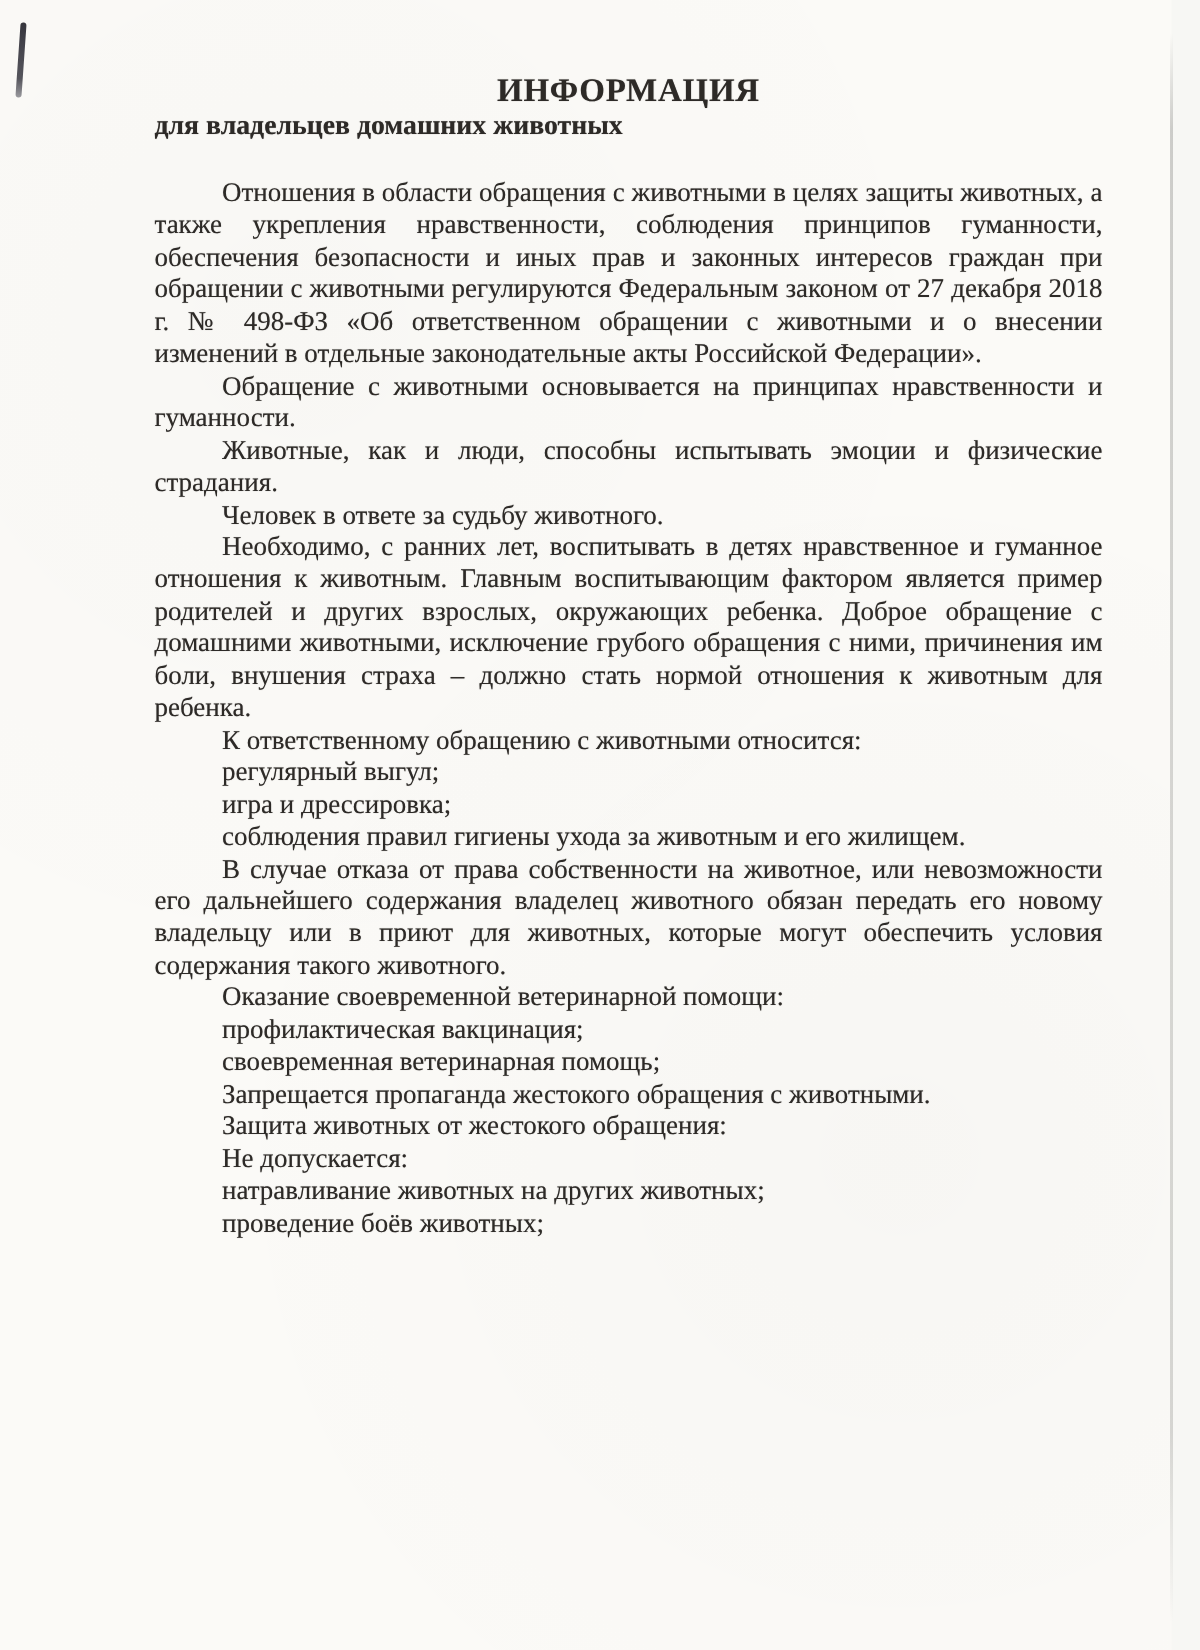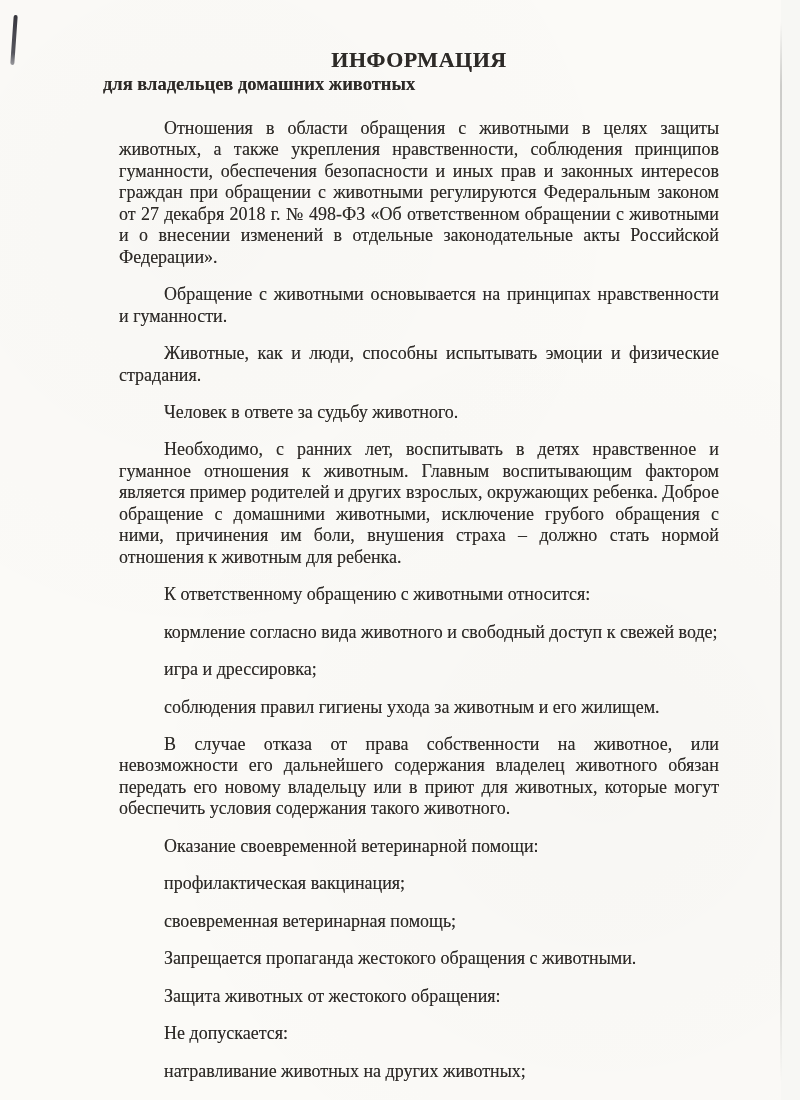--- a/index.html
+++ b/index.html
@@ -82,21 +82,21 @@
     text-shadow: 0 0 0.6px rgba(45,42,39,0.55);
   }
   .doc-body {
     margin-top: 22px;
     font-size: 18px;
     line-height: 21.45px;
     text-align: justify;
     text-shadow: 0 0 0.55px rgba(45,42,39,0.5);
   }
   .doc-body p {
-    margin: 16px;
+    margin: 0;
     padding: 0;
     text-indent: 45px;
   }
 </style>
 </head>
 <body>
 
 <div class="page">
 
   <div class="edge-strip"></div>
@@ -107,21 +107,21 @@
     <h1 class="doc-title">ИНФОРМАЦИЯ</h1>
     <h2 class="doc-subtitle">для владельцев домашних животных</h2>
 
     <div class="doc-body">
       <p>Отношения в области обращения с животными в целях защиты животных, а также укрепления нравственности, соблюдения принципов гуманности, обеспечения безопасности и иных прав и законных интересов граждан при обращении с животными регулируются Федеральным законом от 27 декабря 2018 г. № 498-ФЗ «Об ответственном обращении с животными и о внесении изменений в отдельные законодательные акты Российской Федерации».</p>
       <p>Обращение с животными основывается на принципах нравственности и гуманности.</p>
       <p>Животные, как и люди, способны испытывать эмоции и физические страдания.</p>
       <p>Человек в ответе за судьбу животного.</p>
       <p>Необходимо, с ранних лет, воспитывать в детях нравственное и гуманное отношения к животным. Главным воспитывающим фактором является пример родителей и других взрослых, окружающих ребенка. Доброе обращение с домашними животными, исключение грубого обращения с ними, причинения им боли, внушения страха – должно стать нормой отношения к животным для ребенка.</p>
       <p>К ответственному обращению с животными относится:</p>
-      <p>кормление согласно вида животного и свободный доступ к свежей воде;</p>
+      <p>регулярный выгул;</p>
       <p>игра и дрессировка;</p>
       <p>соблюдения правил гигиены ухода за животным и его жилищем.</p>
       <p>В случае отказа от права собственности на животное, или невозможности его дальнейшего содержания владелец животного обязан передать его новому владельцу или в приют для животных, которые могут обеспечить условия содержания такого животного.</p>
       <p>Оказание своевременной ветеринарной помощи:</p>
       <p>профилактическая вакцинация;</p>
       <p>своевременная ветеринарная помощь;</p>
       <p>Запрещается пропаганда жестокого обращения с животными.</p>
       <p>Защита животных от жестокого обращения:</p>
       <p>Не допускается:</p>
       <p>натравливание животных на других животных;</p>

